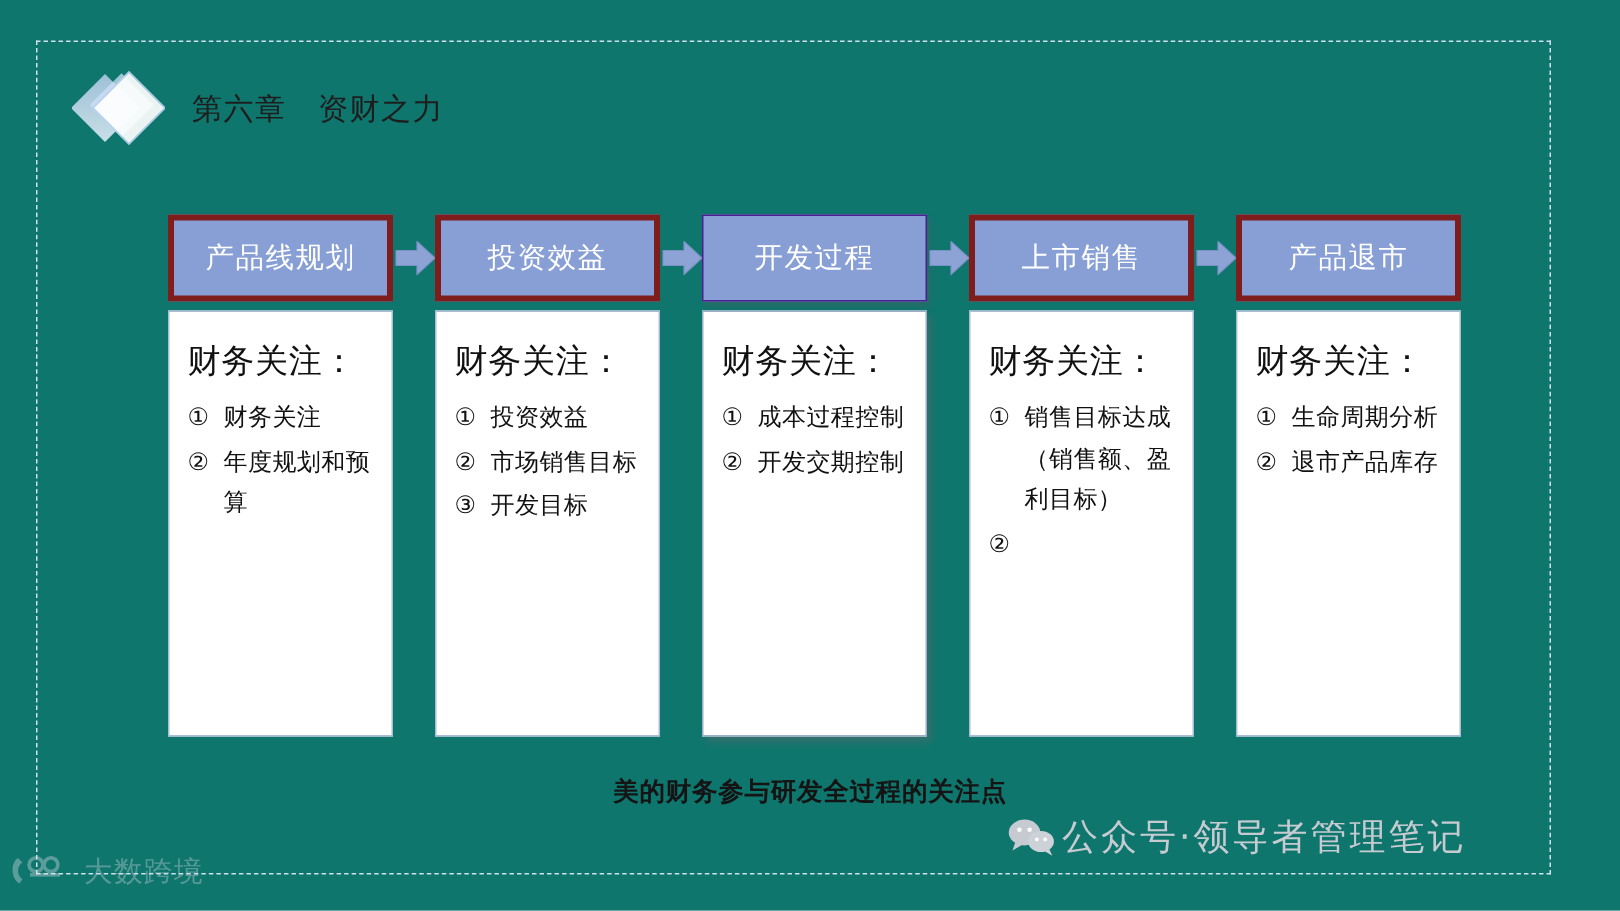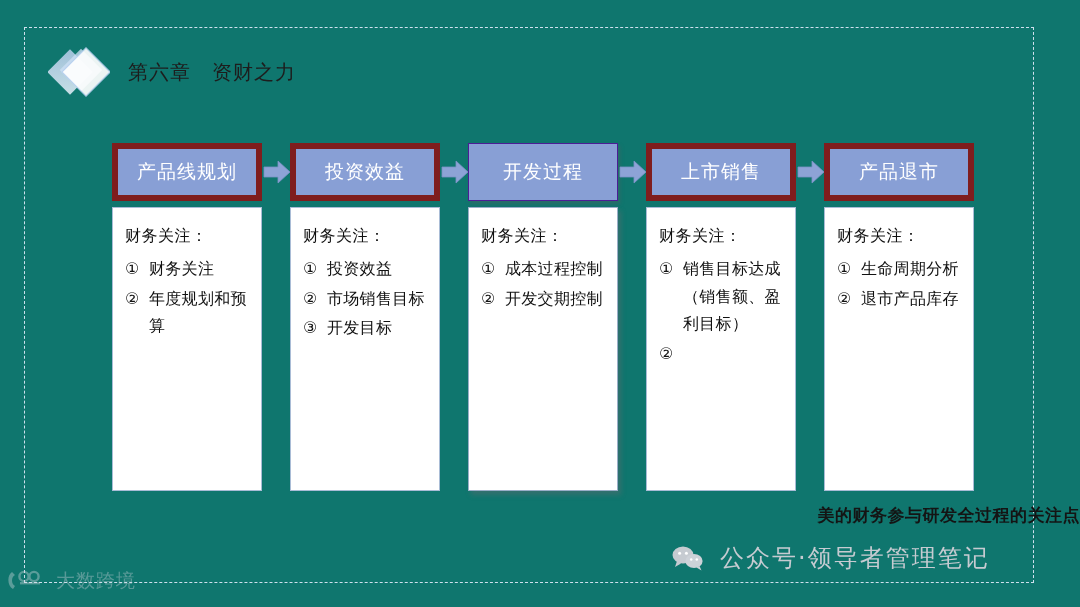--- a/index.html
+++ b/index.html
@@ -68,21 +68,21 @@
     height: 352px;
   }
   .stage {
     position: absolute;
     top: 0;
     width: 150px;
   }
   .stage-head {
     height: 58px;
     background: #889fd5;
-    border: 6px solid #7f1d1d;
+    border: 4px solid #7f1d1d;
     box-sizing: border-box;
     display: flex;
     align-items: center;
     justify-content: center;
     color: #ffffff;
     font-size: 19px;
     letter-spacing: 1px;
   }
   .stage.is-active .stage-head {
     border: 1px solid #4c1d95;
@@ -94,21 +94,21 @@
     background: #ffffff;
     border: 1px solid #a9bcd6;
     box-sizing: border-box;
     padding: 18px 10px 10px 12px;
   }
   .stage.is-active .stage-body {
     border: 1px solid #9aaec8;
     box-shadow: 3px 4px 5px rgba(105,105,110,0.42);
   }
   .focus-label {
-    font-size: 16px;
+    font-size: 22px;
     color: #111111;
     margin-bottom: 8px;
     letter-spacing: 0.5px;
   }
   .item {
     display: flex;
     font-size: 16px;
     color: #111111;
     line-height: 1.72;
     margin-bottom: 2px;
@@ -128,41 +128,41 @@
     top: 16px;
     width: 28px;
     height: 26px;
   }
   .arrow svg { display: block; }
 
   
   .caption {
     position: absolute;
     left: 0;
-    top: 504px;
+    top: 516px;
     width: 1080px;
-    text-align: right;
+    text-align: center;
     font-size: 17px;
     font-weight: bold;
     color: #141414;
     letter-spacing: 0.5px;
   }
 
   
   .wm-wechat {
     position: absolute;
     left: 672px;
     top: 542px;
     display: flex;
     align-items: center;
     color: #c6cbd1;
     font-size: 24px;
     letter-spacing: 2px;
   }
-  .wm-wechat .wm-text { margin-left: 16px; }
+  .wm-wechat .wm-text { margin-left: 4px; }
   .wm-wechat svg { display: block; }
 
   .wm-brand {
     position: absolute;
     left: 6px;
     top: 568px;
     display: flex;
     align-items: center;
     opacity: 0.38;
   }

